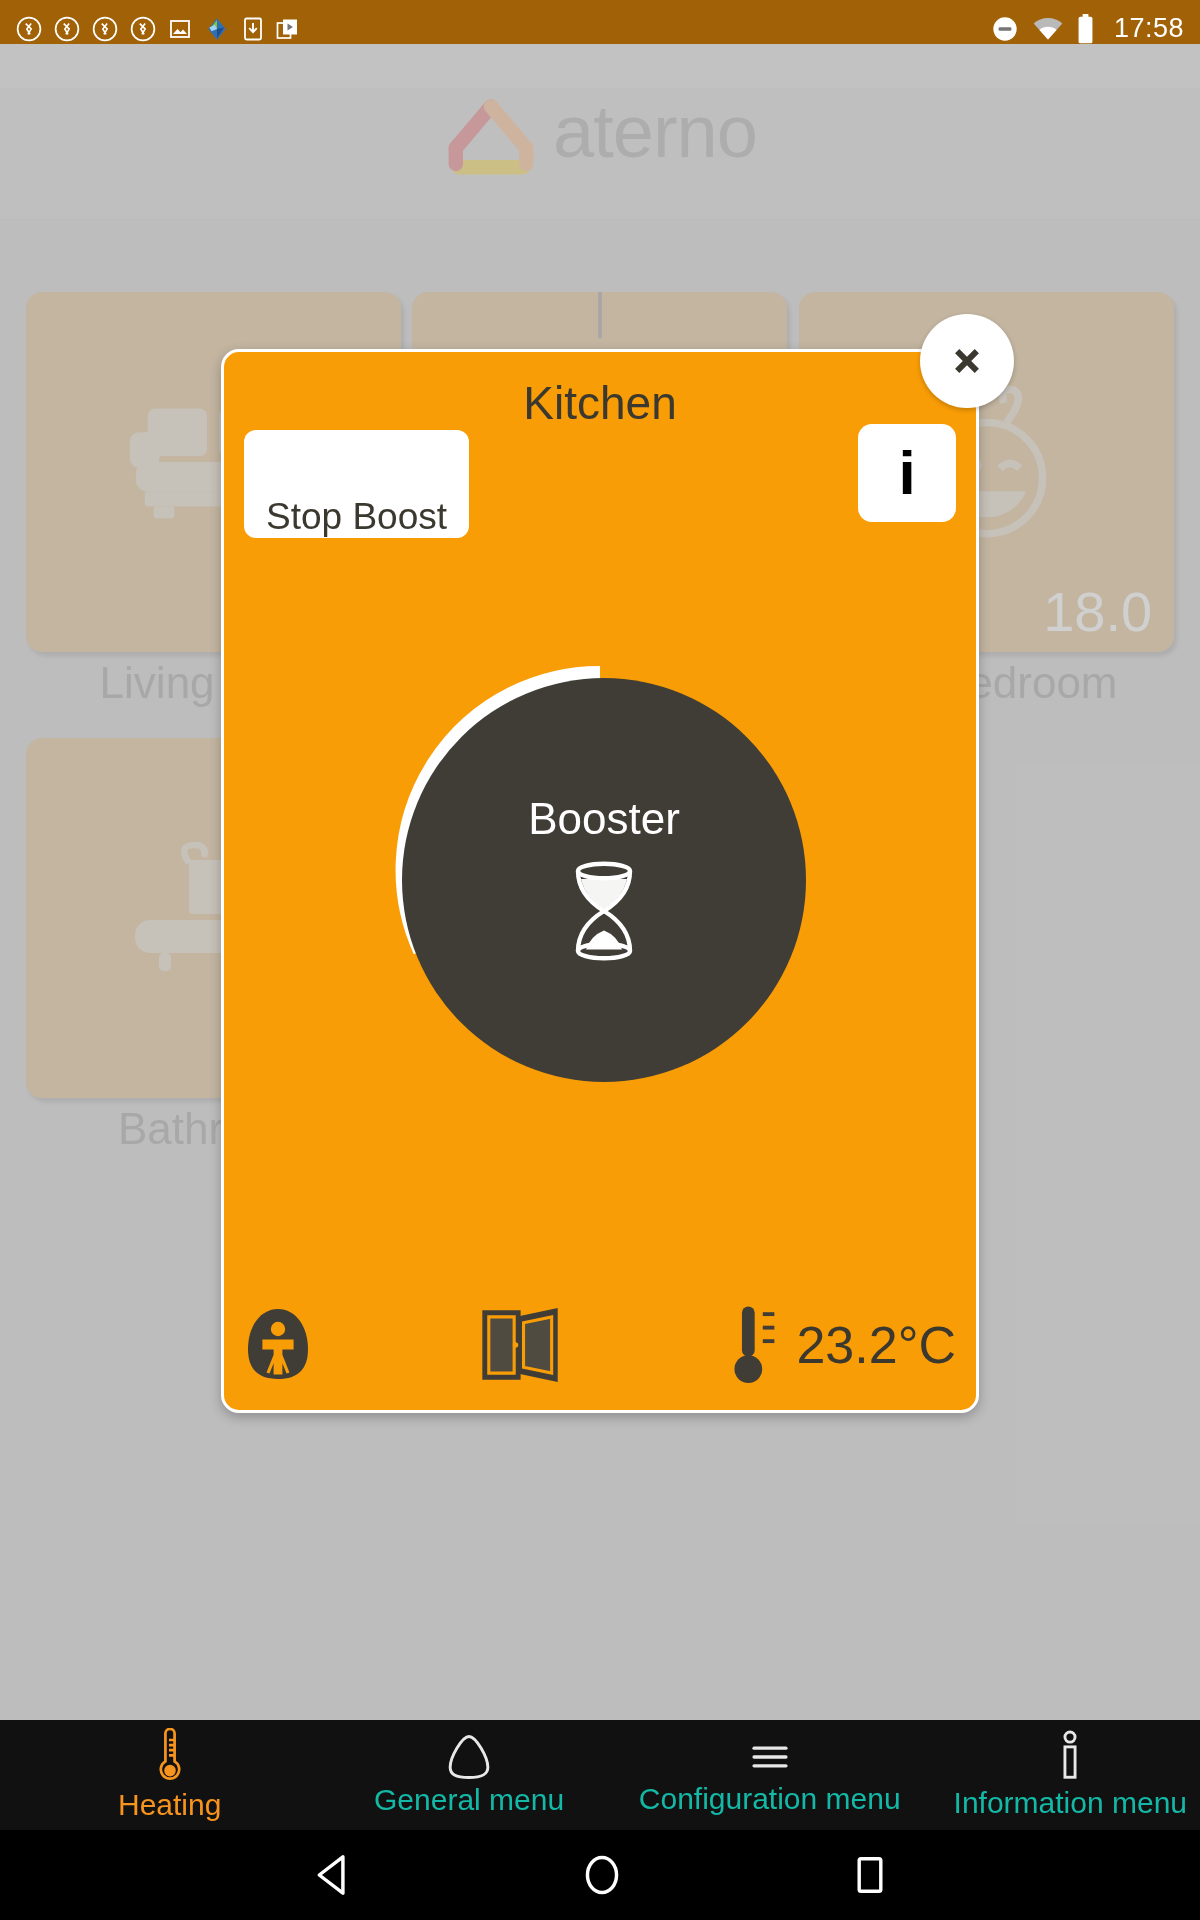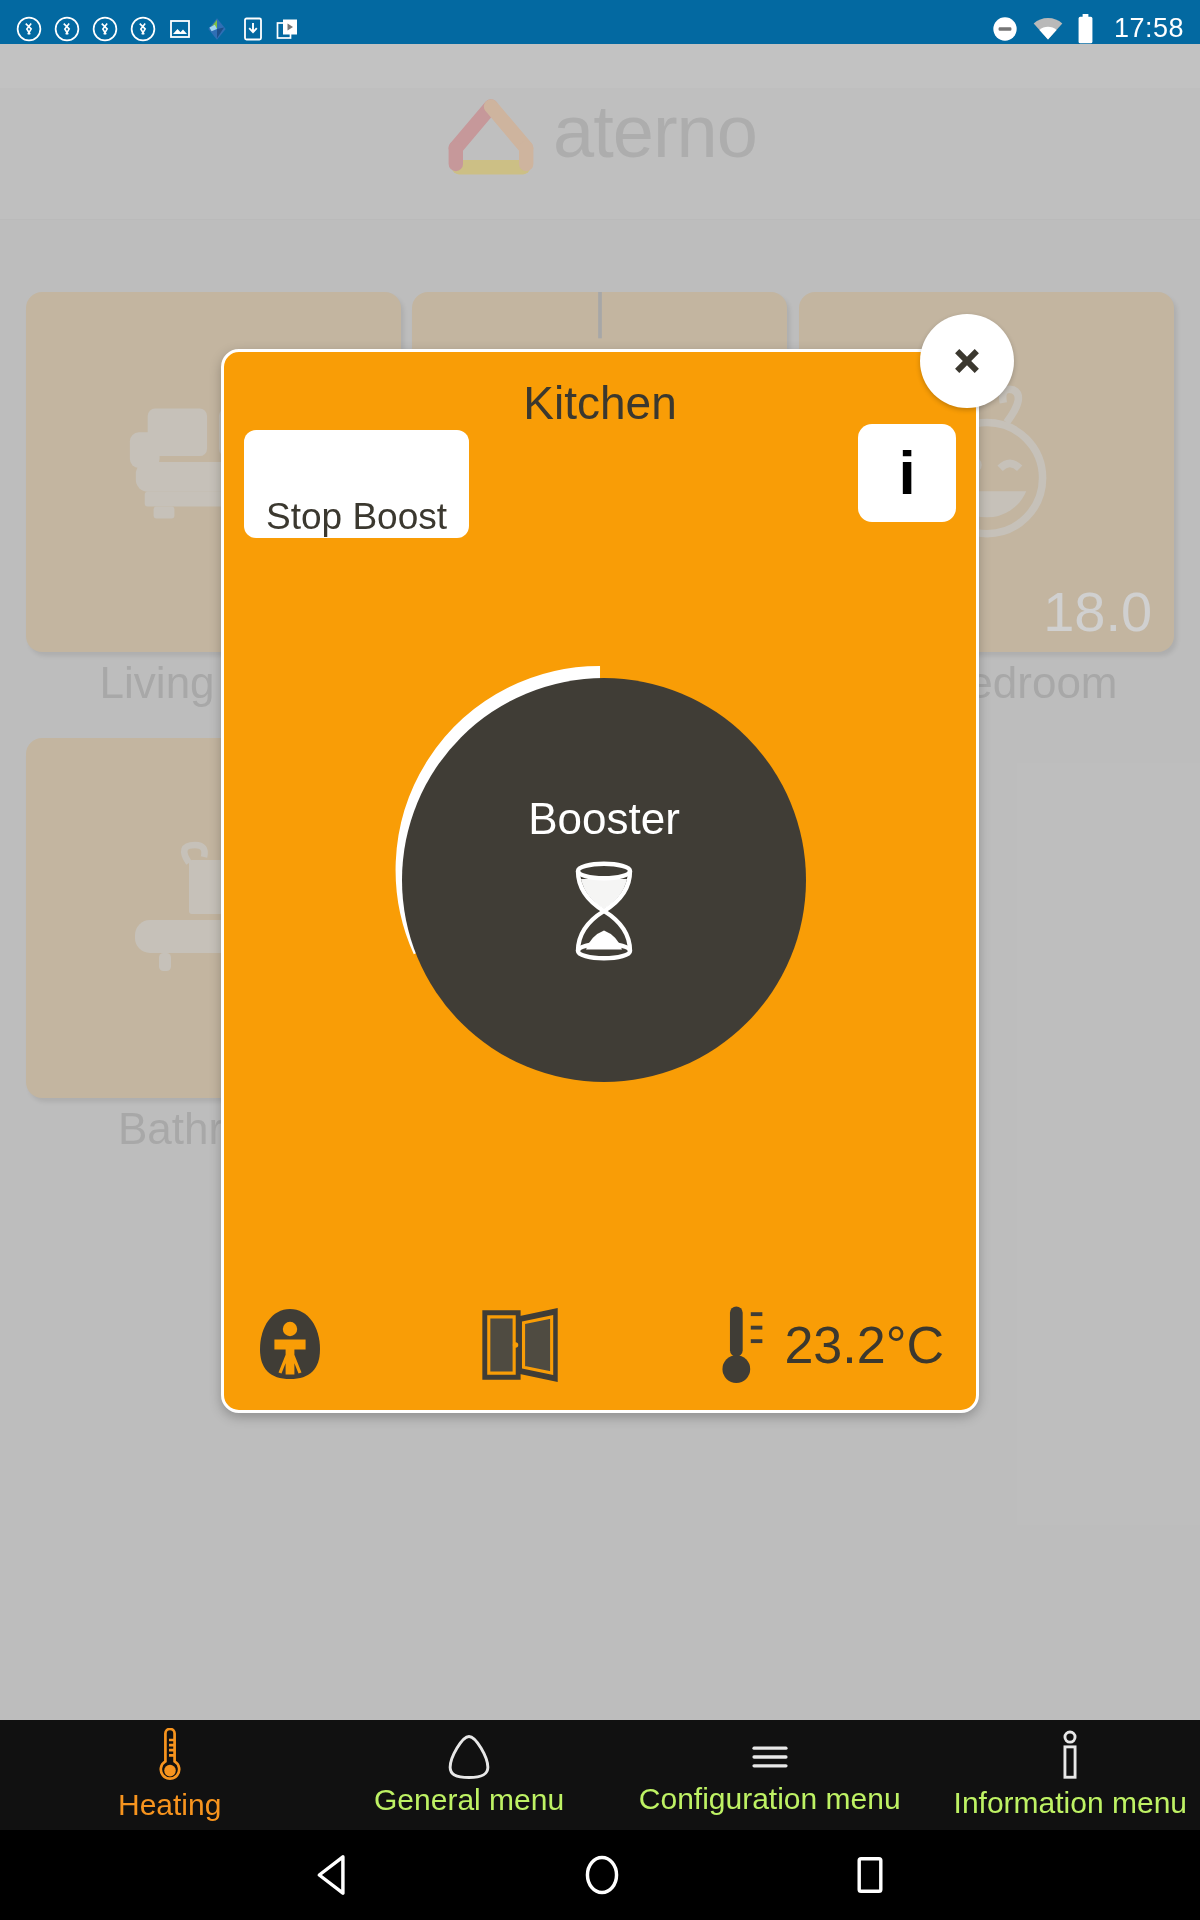--- a/index.html
+++ b/index.html
@@ -8,21 +8,21 @@
     font-family: "Liberation Sans", sans-serif;
     overflow: hidden;
     background: #000;
   }
   #screen { position: relative; width: 1200px; height: 1920px; }
 
   
   #statusbar {
     position: absolute; top: 0; left: 0;
     width: 1200px; height: 57px;
-    background: #0369a1;
+    background: #a16207;
     display: flex; align-items: center;
     padding: 0 16px;
   }
   .sb-left { display: flex; align-items: center; gap: 12px; flex: 1; }
   .sb-right { display: flex; align-items: center; gap: 14px; }
   .sb-ico { display: block; }
   #sb-clock {
     color: #ffffff; font-size: 27px; letter-spacing: 0.5px;
     margin-left: 6px;
   }
@@ -144,42 +144,42 @@
   }
   #dial-label {
     font-size: 44px; color: #ffffff; line-height: 1;
     margin-bottom: 18px;
   }
 
   #modal-footer {
     position: absolute; left: 0; bottom: 22px;
     width: 100%;
     display: flex; align-items: center;
-    padding: 0 32px;
+    padding: 0 20px;
   }
   .foot-slot { display: flex; align-items: center; }
   .foot-left { flex: 0 0 auto; }
   .foot-mid { flex: 1; justify-content: center; }
   .foot-right { flex: 0 0 auto; gap: 12px; }
   #footer-temp { font-size: 52px; color: #3b382f; }
 
   
   #tabbar {
     position: absolute; left: 0; top: 1720px;
     width: 1200px; height: 110px;
     background: #111111;
     display: flex;
   }
   .tab {
     flex: 1; display: flex; flex-direction: column;
     align-items: center; justify-content: center;
     gap: 2px; cursor: pointer; padding-left: 40px;
   }
   .tab-label {
-    font-size: 30px; color: #bef264; white-space: nowrap;
+    font-size: 30px; color: #14b8a6; white-space: nowrap;
   }
   .tab.active .tab-label { color: #f7941e; }
 
   
   #navbar {
     position: absolute; left: 0; top: 1830px;
     width: 1200px; height: 90px;
     background: #000000;
     display: flex; align-items: center; justify-content: center;
     gap: 230px;

